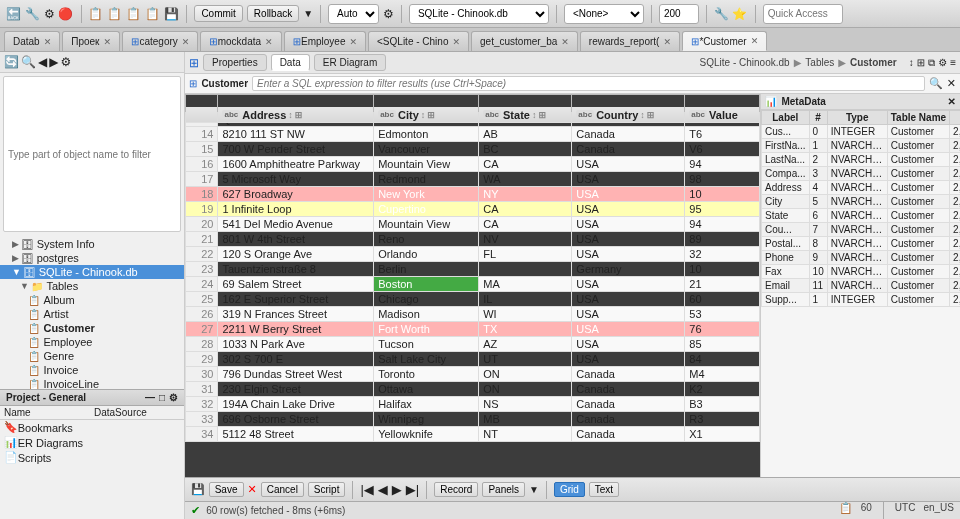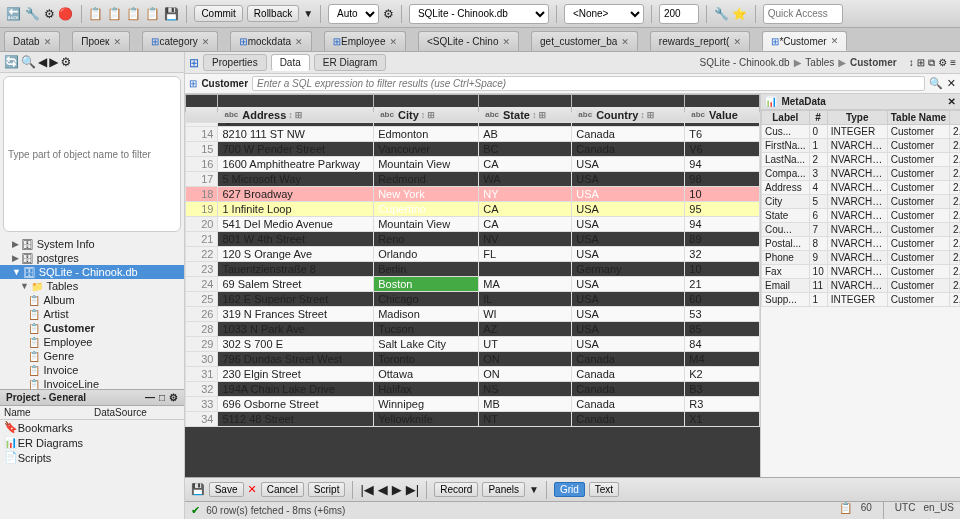--- a/index.html
+++ b/index.html
@@ -46,21 +46,21 @@
     .tab {
       display: flex;
       align-items: center;
       padding: 2px 8px;
       background: linear-gradient(to bottom, #e0e0e0, #cacaca);
       border: 1px solid #aaa;
       border-bottom: none;
       border-radius: 3px 3px 0 0;
       font-size: 10px;
       cursor: pointer;
-      margin-right: 12px;
+      margin-right: 2px;
       white-space: nowrap;
       height: 20px;
     }
     .tab.active {
       background: linear-gradient(to bottom, #f5f5f5, #efefef);
       border-bottom: 1px solid #efefef;
     }
     .tab-close { margin-left: 4px; color: #666; font-size: 9px; }
 
     
@@ -418,21 +418,21 @@
 <div id="main">
 
   <div id="sidebar">
     <div id="sidebar-top">
       <span style="font-size:12px; cursor:pointer;">🔄</span>
       <span style="font-size:12px; cursor:pointer;">🔍</span>
       <span style="font-size:12px; cursor:pointer;">◀</span>
       <span style="font-size:12px; cursor:pointer;">▶</span>
       <span style="font-size:12px; cursor:pointer;">⚙</span>
     </div>
-    <input type="text" id="sidebar-filter" style="margin: 3px; width: calc(100% - 6px); border-radius: 6px;" placeholder="Type part of object name to filter">
+    <input type="text" id="sidebar-filter" style="margin: 3px; width: calc(100% - 6px);" placeholder="Type part of object name to filter">
     <div id="sidebar-tree">
       <div class="tree-item">
         <span class="tree-indent" style="width:8px;"></span>
         <span class="tree-arrow">▶</span>
         <span class="tree-icon">🗄</span>
         <span>System Info</span>
       </div>
       <div class="tree-item">
         <span class="tree-indent" style="width:8px;"></span>
         <span class="tree-arrow">▶</span>
@@ -705,20 +705,28 @@
                 <td>60</td>
               </tr>
               <tr>
                 <td class="row-num">26</td>
                 <td>319 N Frances Street</td>
                 <td>Madison</td>
                 <td>WI</td>
                 <td>USA</td>
                 <td>53</td>
               </tr>
+              <tr class="row-highlight-red">
+                <td class="row-num">27</td>
+                <td>2211 W Berry Street</td>
+                <td class="cell-red">Fort Worth</td>
+                <td class="cell-red">TX</td>
+                <td class="cell-red">USA</td>
+                <td>76</td>
+              </tr>
               <tr>
                 <td class="row-num">28</td>
                 <td>1033 N Park Ave</td>
                 <td>Tucson</td>
                 <td>AZ</td>
                 <td>USA</td>
                 <td>85</td>
               </tr>
               <tr>
                 <td class="row-num">29</td>

